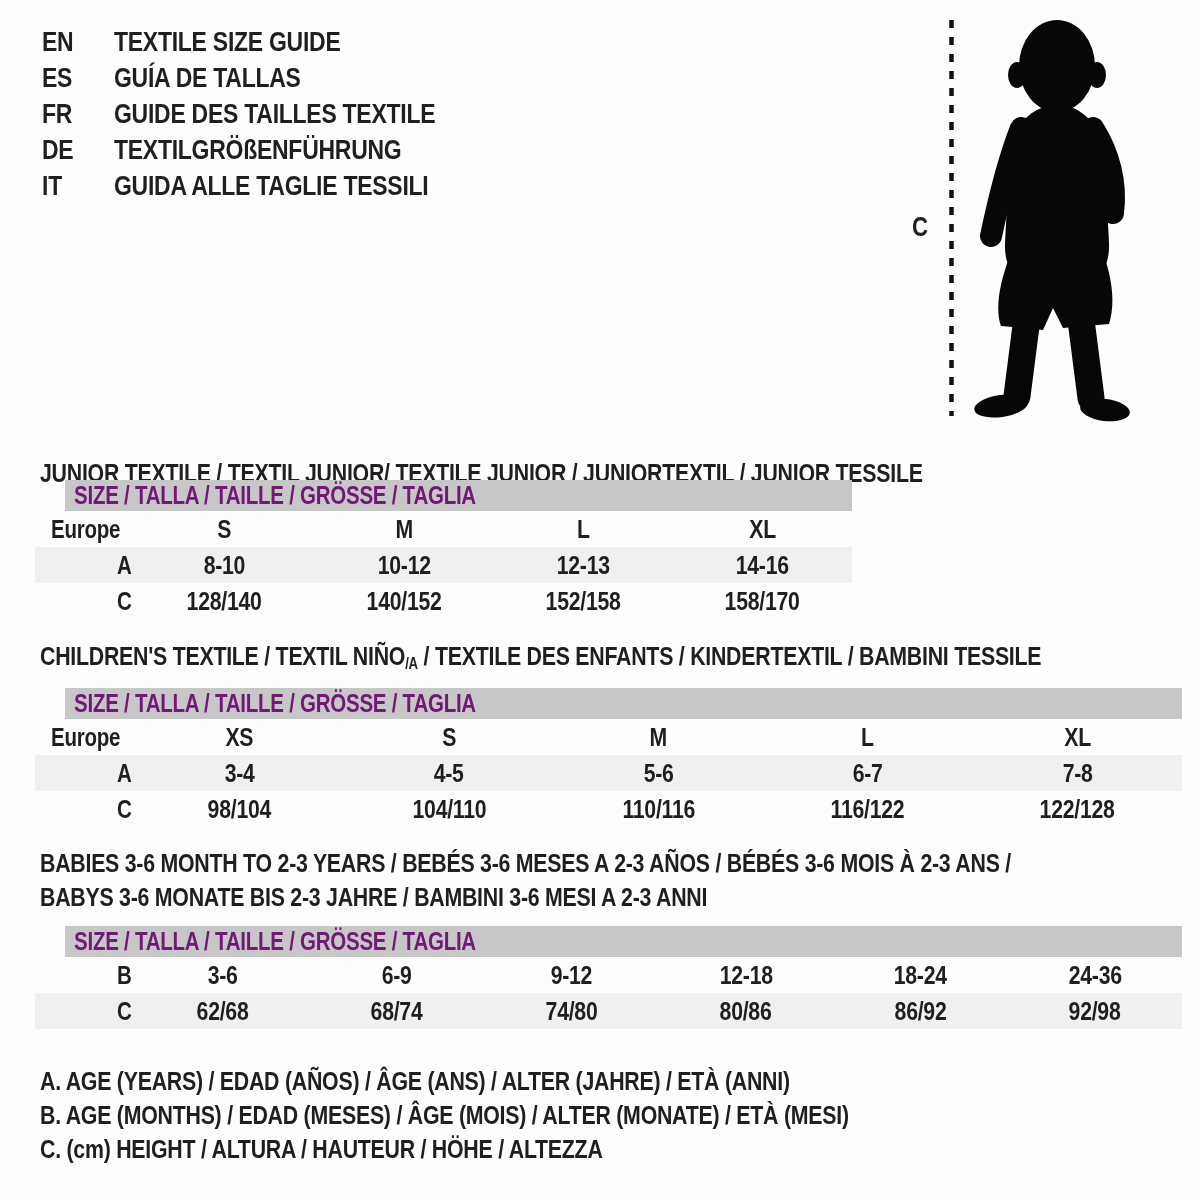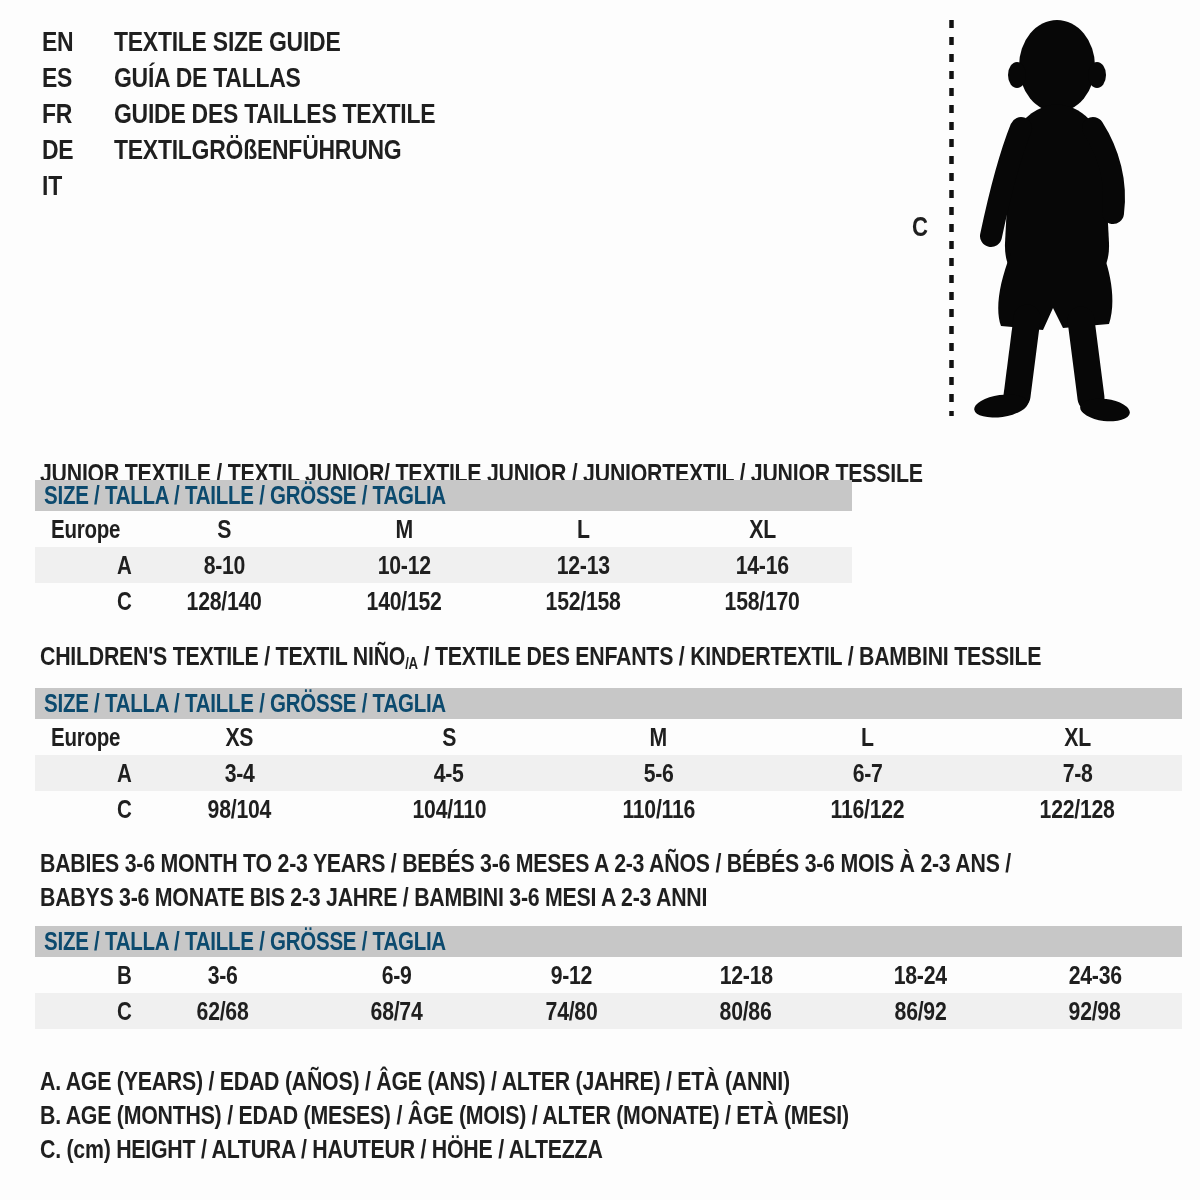--- a/index.html
+++ b/index.html
@@ -20,21 +20,21 @@
   
   .fig-svg{position:absolute;left:946px;top:14px;}
   .height-label{position:absolute;left:912px;top:212px;font-size:27px;}
 
   
   .sec-title{position:absolute;left:40px;font-size:26px;line-height:32px;}
   .sub-a{font-size:.62em;position:relative;top:.22em;}
 
   
   .tbl{position:absolute;left:35px;}
-  .tbl-bar{height:31px;background:#c7c7c7;display:flex;align-items:center;padding-left:9px;font-size:25px;color:#0c4a6e;}
+  .tbl-bar{height:31px;background:#c7c7c7;display:flex;align-items:center;padding-left:9px;font-size:25px;color:#701a75;margin-left:30px;}
   .tbl-row{display:flex;height:36px;align-items:center;font-size:25px;}
   .tbl-row.alt{background:#f0f0f0;}
   .c0{width:100px;padding-left:9px;box-sizing:border-box;text-align:right;}
   .c{flex:1;text-align:center;}
 
   
   .legend{position:absolute;left:40px;top:1066px;font-size:26px;}
   .legend-line{height:34px;display:flex;}
 </style>
 </head>
@@ -54,20 +54,21 @@
     <div class="lang-row">
       <span class="lang-code"><span class="sx">FR</span></span>
       <span><span class="sx">GUIDE DES TAILLES TEXTILE</span></span>
     </div>
     <div class="lang-row">
       <span class="lang-code"><span class="sx">DE</span></span>
       <span><span class="sx">TEXTILGRÖßENFÜHRUNG</span></span>
     </div>
     <div class="lang-row">
       <span class="lang-code"><span class="sx">IT</span></span>
+      <span><span class="sx">GUIDA ALLE TAGLIE TESSILI</span></span>
     </div>
   </div>
 
   <span class="height-label"><span class="sx">C</span></span>
 
   <svg class="fig-svg" width="195" height="408" viewBox="0 0 195 408">
     <line x1="5.5" y1="6" x2="5.5" y2="402" stroke="#111" stroke-width="4.5" stroke-dasharray="8 9"></line>
     <g fill="#070707" stroke="none">
       <ellipse cx="111" cy="52" rx="38" ry="46"></ellipse>
       <ellipse cx="71" cy="61" rx="9" ry="13"></ellipse>

